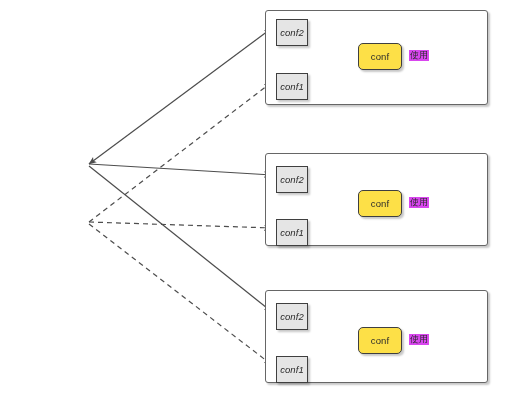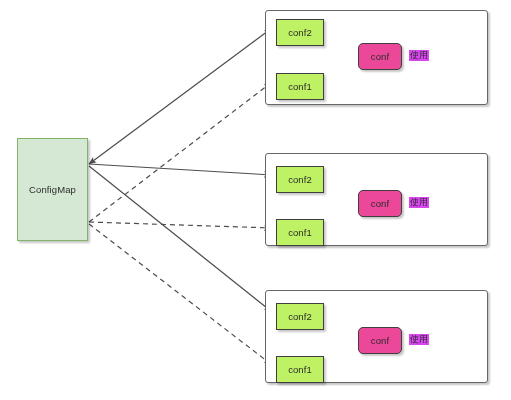--- a/index.html
+++ b/index.html
@@ -51,30 +51,31 @@
   }
   .group-box {
     position: absolute;
     box-sizing: border-box;
     background: #ffffff;
     border: 1.2px solid #666666;
     border-radius: 3px;
     box-shadow: 2px 2px 2px rgba(0,0,0,0.22);
   }
   .conf-src {
-    width: 48px;
+    width: 32px;
     height: 27px;
-    background: #bef264;
+    background: #e5e5e5;
     border: 1.2px solid #3f3f3f;
     box-shadow: 2px 2px 2px rgba(0,0,0,0.22);
+    font-style: italic;
   }
   .conf-target {
     width: 44px;
     height: 27px;
-    background: #ec4899;
+    background: #fde047;
     border: 1.2px solid #3f3f3f;
     border-radius: 5px;
     box-shadow: 2px 2px 2px rgba(0,0,0,0.22);
   }
   .edge-label {
     position: absolute;
     font-size: 9px;
     color: #2b2b2b;
     background: #d946ef;
     padding: 0 1px;
@@ -121,23 +122,20 @@
 
     <line x1="325" y1="179" x2="356" y2="200" stroke="#4d4d4d" stroke-width="1.2" marker-end="url(#arrow-solid)"></line>
 
     <line x1="402" y1="203" x2="448" y2="203" stroke="#4d4d4d" stroke-width="1.2" marker-end="url(#arrow-plain)"></line>
 
     <line x1="325" y1="316" x2="356" y2="337" stroke="#4d4d4d" stroke-width="1.2" marker-end="url(#arrow-solid)"></line>
 
     <line x1="402" y1="340" x2="448" y2="340" stroke="#4d4d4d" stroke-width="1.2" marker-end="url(#arrow-plain)"></line>
   </svg>
 
-  <div class="node configmap-node">
-    <span>ConfigMap</span>
-  </div>
 
   <div class="group-box" style="left:265px; top:10px; width:223px; height:95px;"></div>
   <div class="node conf-src" style="left:276px; top:19px;">
     <span>conf2</span>
   </div>
   <div class="node conf-src" style="left:276px; top:73px;">
     <span>conf1</span>
   </div>
   <div class="node conf-target" style="left:358px; top:43px;">
     <span>conf</span>

